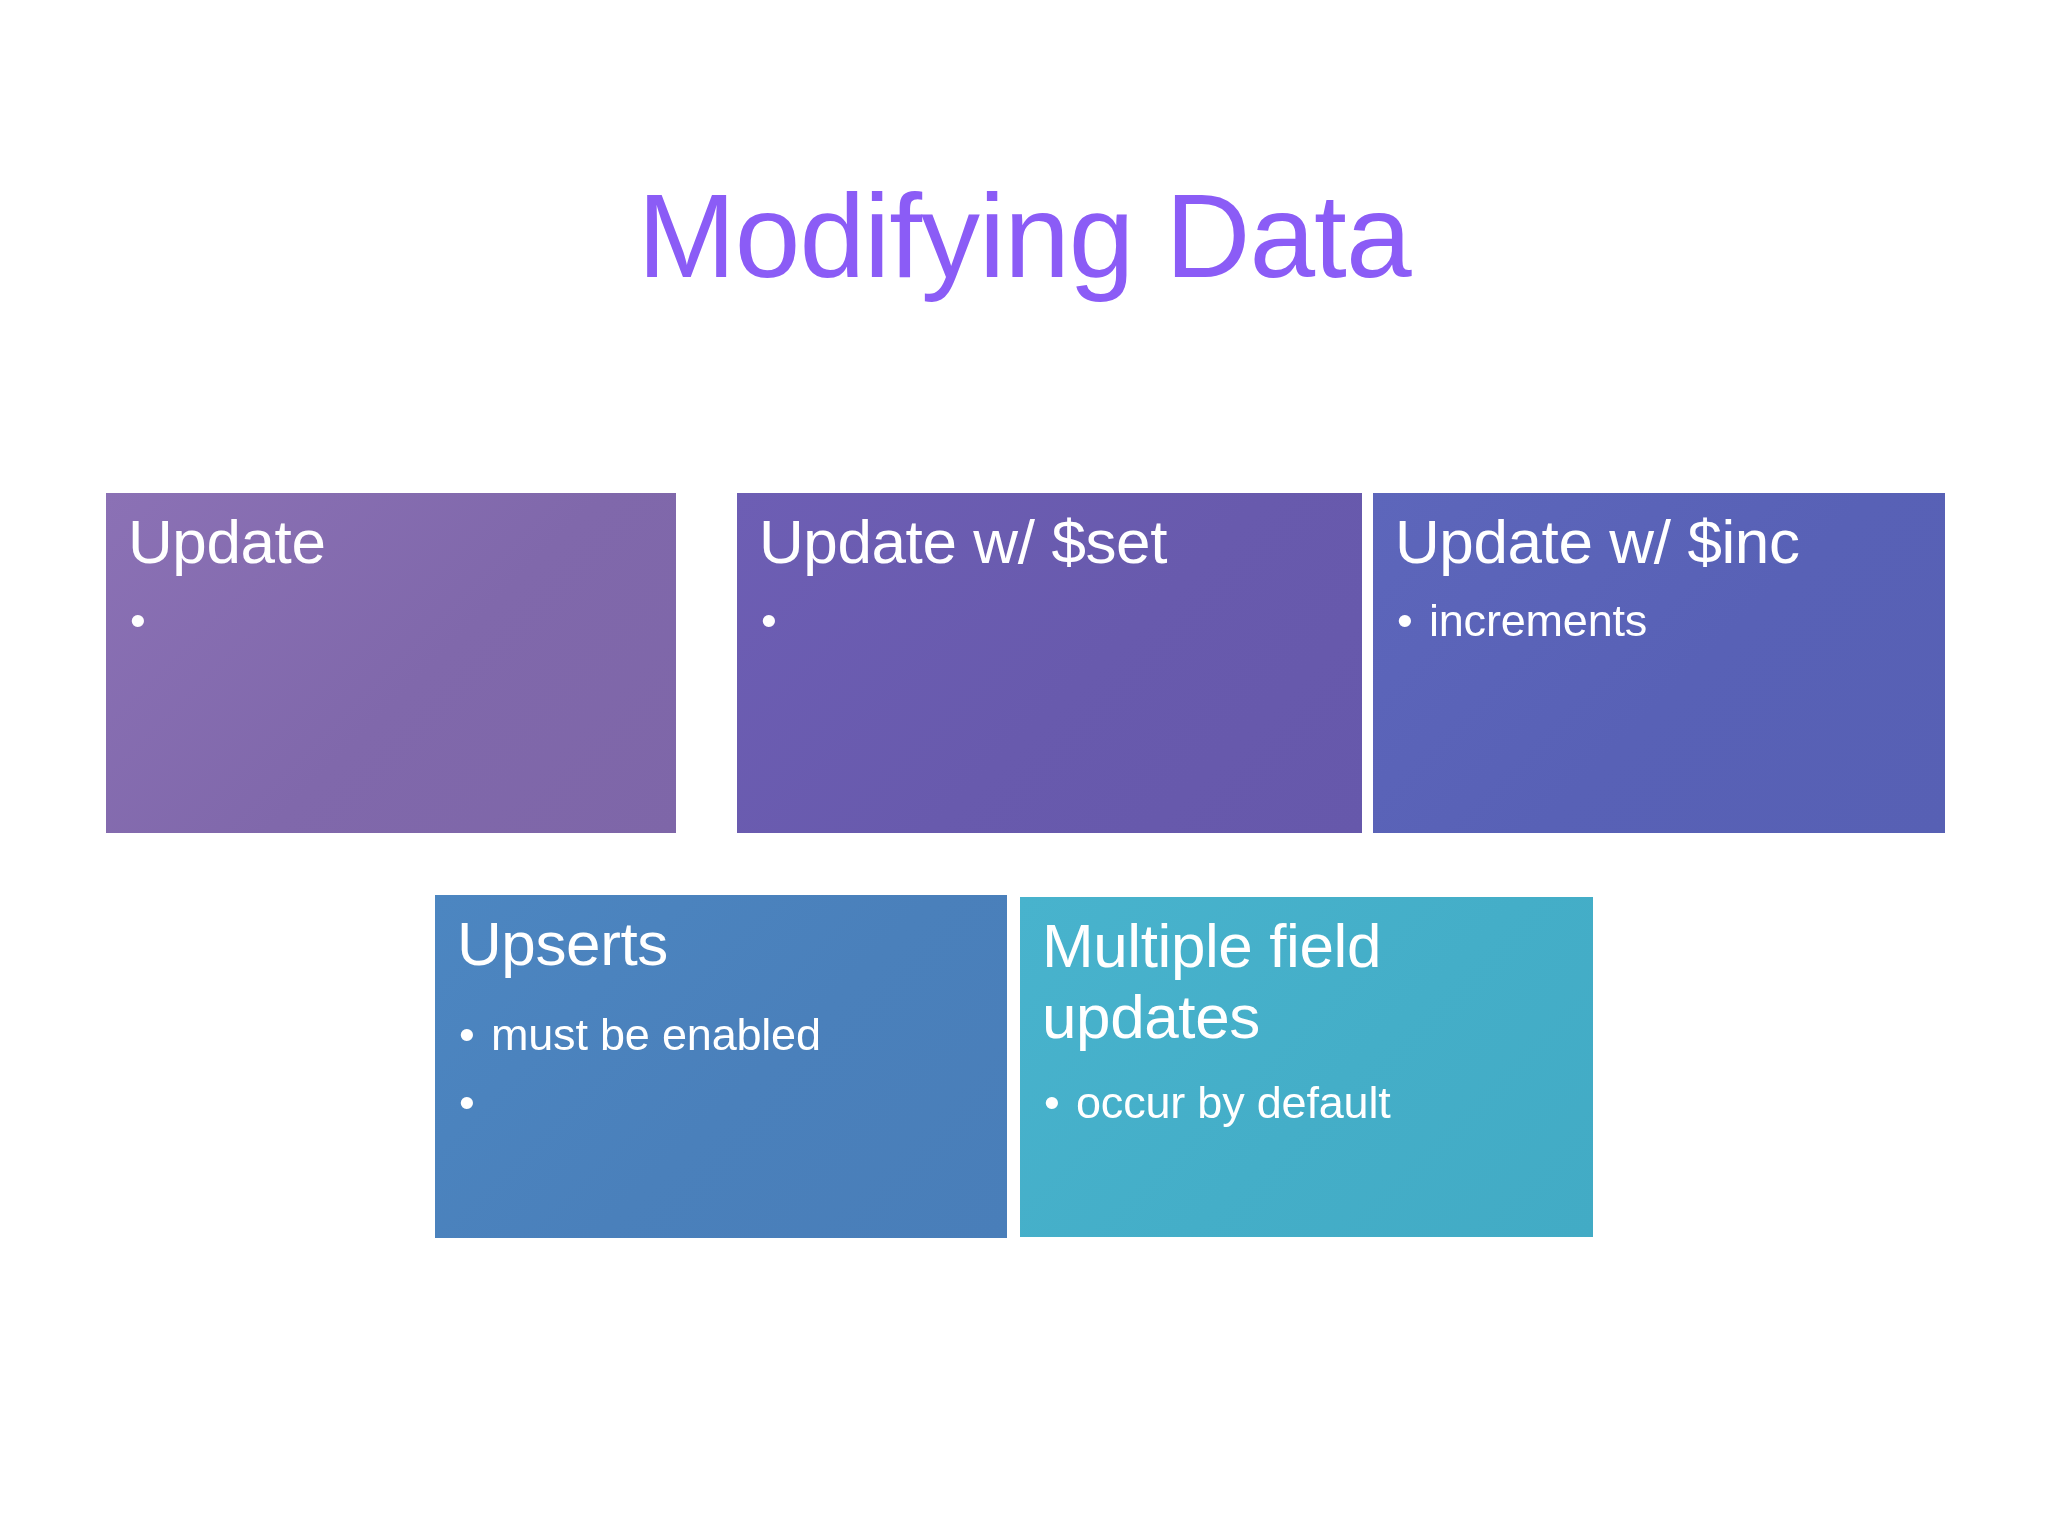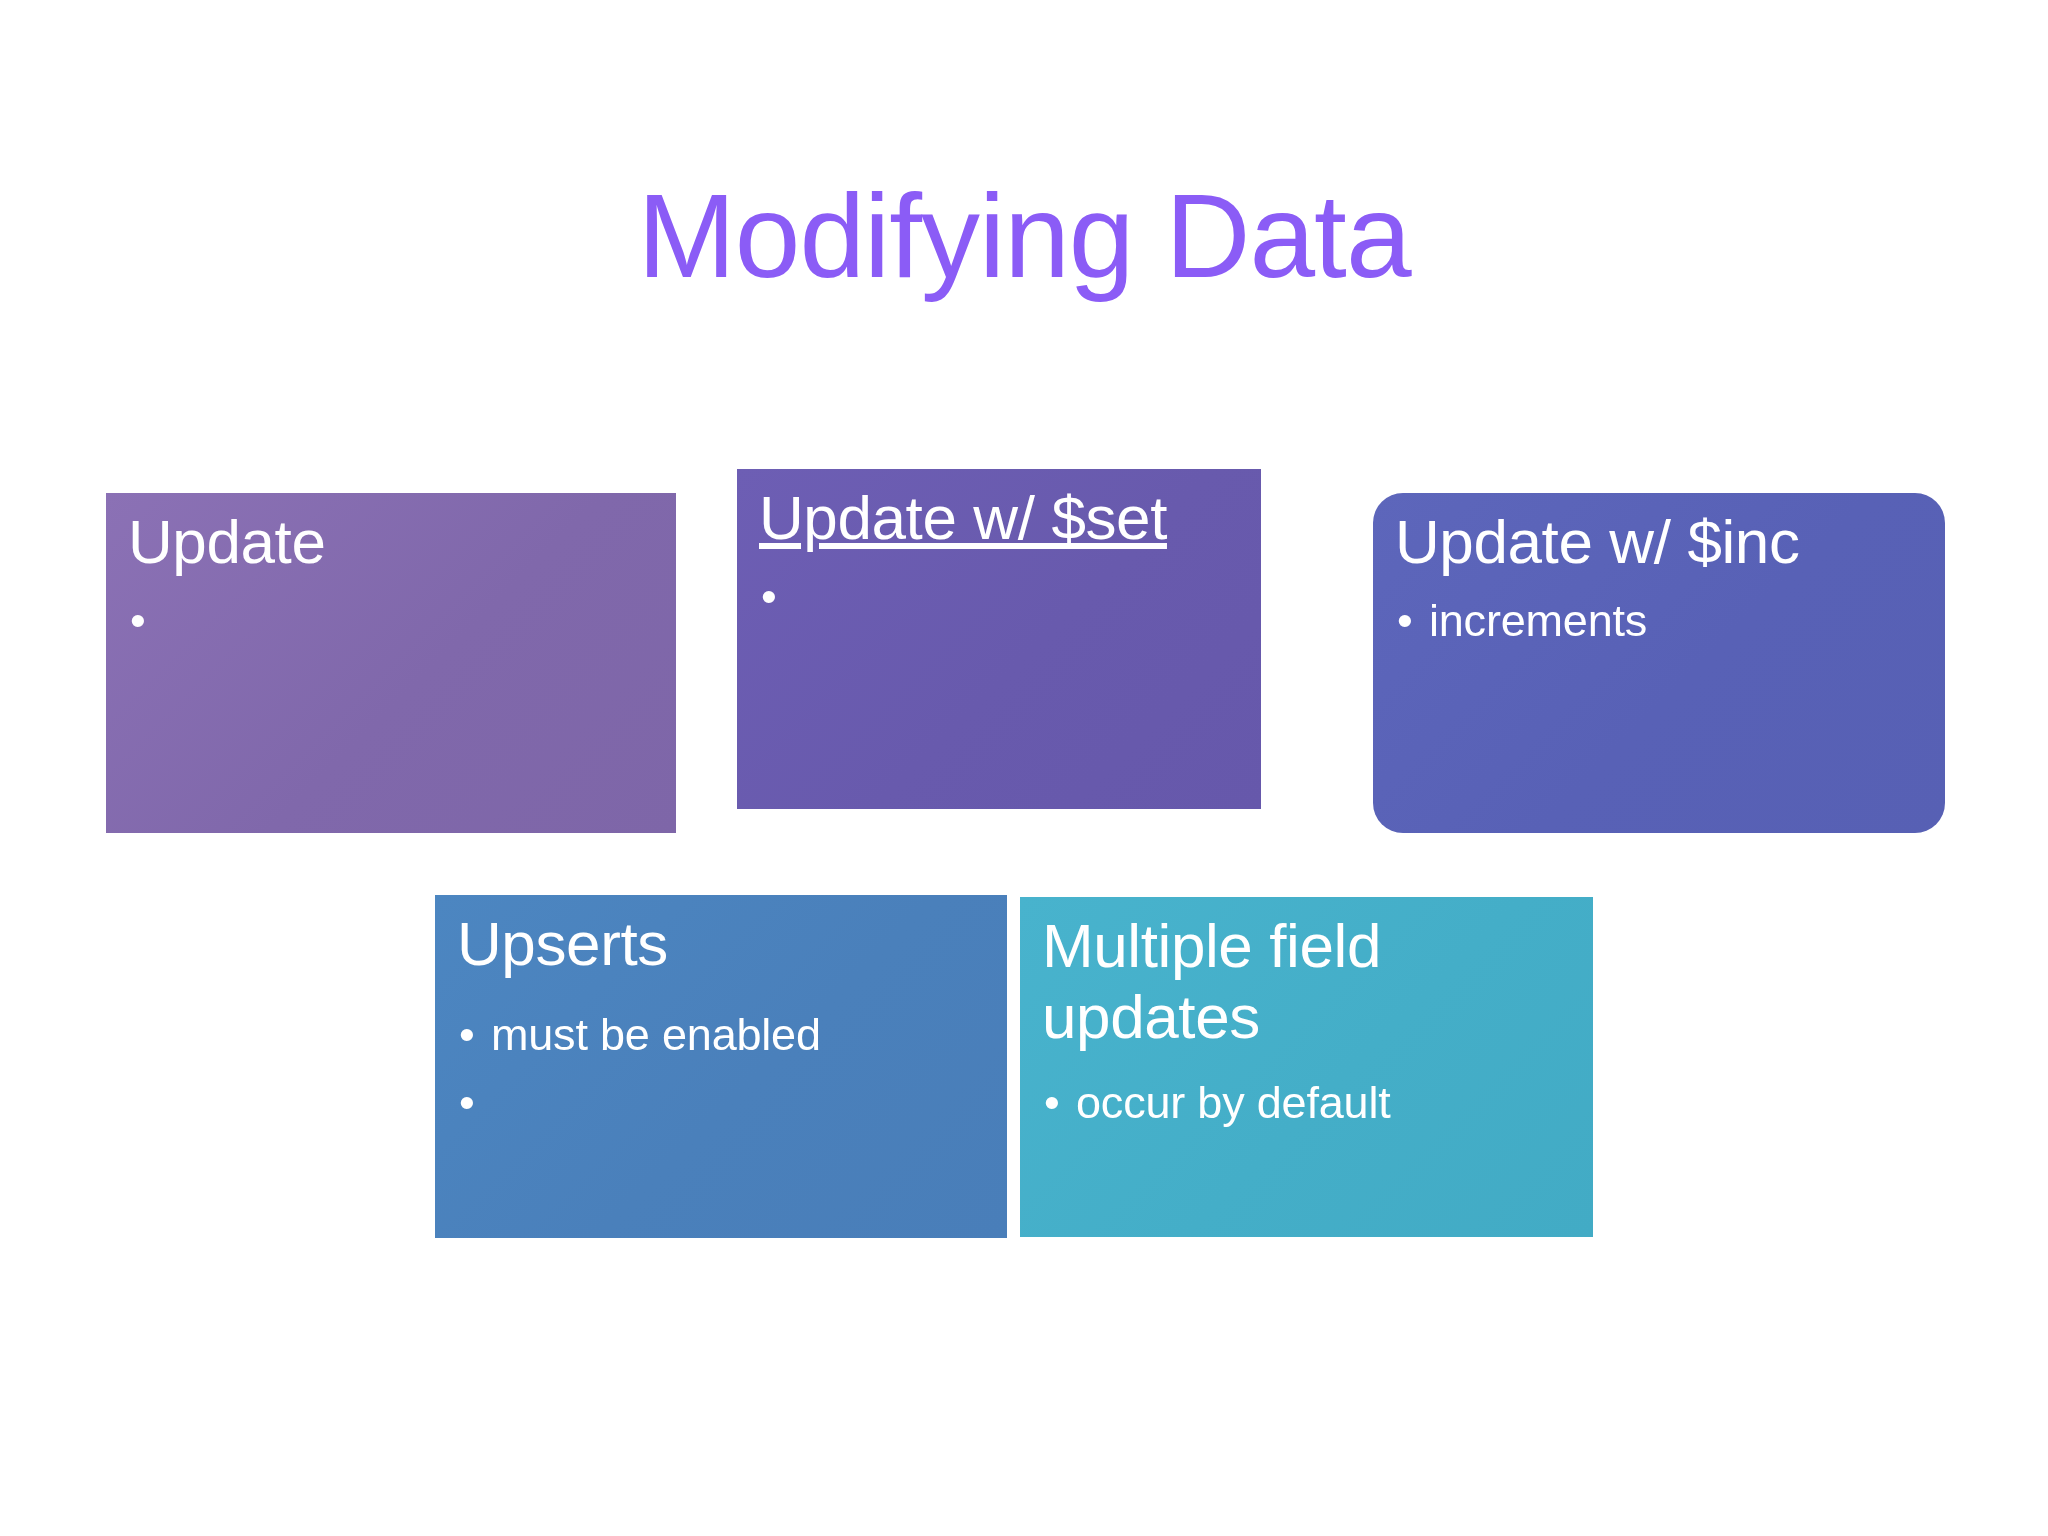--- a/index.html
+++ b/index.html
@@ -67,24 +67,24 @@
     position: absolute;
     left: 2px;
     top: 0;
     font-size: 45px;
     line-height: 1.30;
   }
 
   
   #card-update        { left: 106px;  top: 493px; width: 570px;  height: 340px;
                         background: linear-gradient(135deg, #8b71b5 0%, #8068ab 55%, #7e66a8 100%); }
-  #card-update-set    { left: 737px;  top: 469px; width: 524px;  height: 340px;
-                        background: linear-gradient(135deg, #6d5eb4 0%, #685aad 55%, #6658ab 100%); text-decoration: underline; }
+  #card-update-set    { left: 737px;  top: 493px; width: 625px;  height: 340px;
+                        background: linear-gradient(135deg, #6d5eb4 0%, #685aad 55%, #6658ab 100%); }
   #card-update-inc    { left: 1373px; top: 493px; width: 572px;  height: 340px;
-                        background: linear-gradient(135deg, #5d66bb 0%, #5861b6 55%, #5760b4 100%); border-radius: 30px; }
+                        background: linear-gradient(135deg, #5d66bb 0%, #5861b6 55%, #5760b4 100%); }
   #card-upserts       { left: 421px;  top: 895px; width: 572px;  height: 343px;
                         background: linear-gradient(135deg, #4c86c1 0%, #4a80bb 55%, #497eb9 100%); margin-left: 14px; }
   #card-multi-field   { left: 1020px; top: 897px; width: 573px;  height: 340px;
                         background: linear-gradient(135deg, #48b3cd 0%, #44aec8 55%, #42abc5 100%); }
 
   
   #card-multi-field .card-bullets { margin-top: 22px; }
   #card-upserts .card-bullets { margin-top: 26px; }
   #card-upserts .card-bullets li { margin-bottom: 10px; }
 </style>

